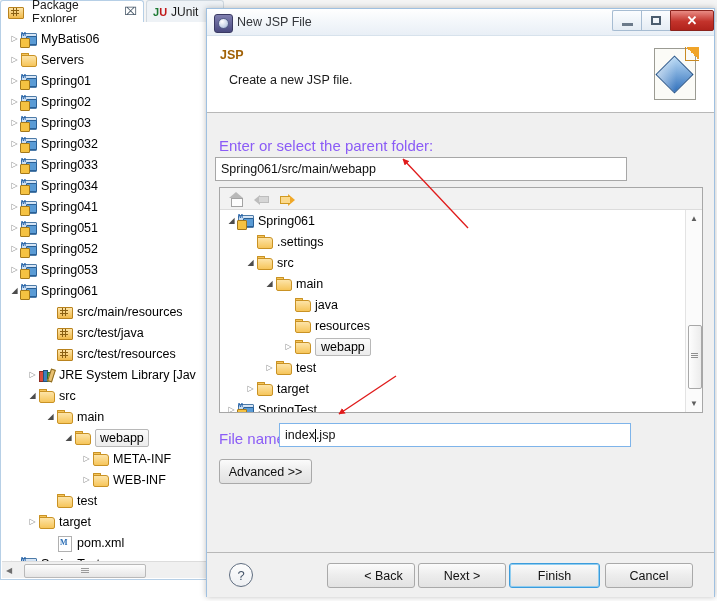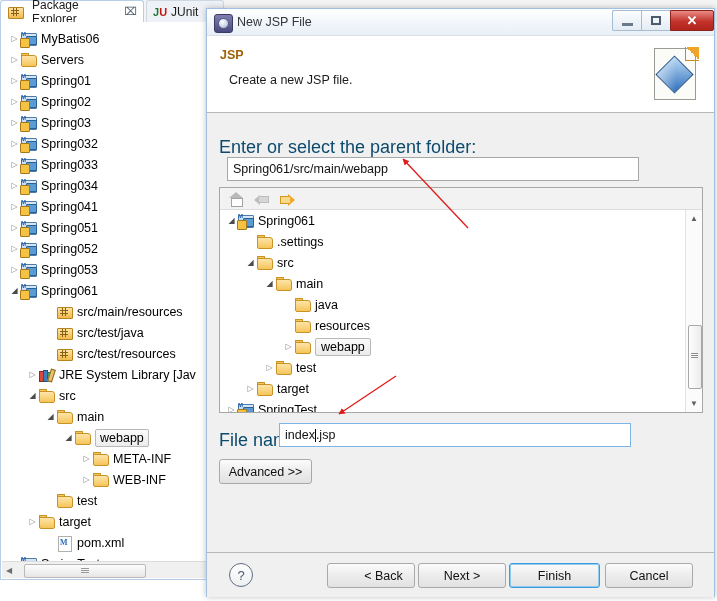--- a/index.html
+++ b/index.html
@@ -128,21 +128,21 @@
   .jspicon{position:absolute;right:14px;top:10px;width:50px;height:56px;}
   .jspicon .page{position:absolute;left:4px;top:2px;width:40px;height:50px;background:#fbfbf7;border:1px solid #9b9b93;}
   .jspicon .fold{position:absolute;right:1px;top:1px;width:13px;height:13px;
     background:linear-gradient(225deg,#f0a429 50%,transparent 50%);border-left:1px solid #c98a22;border-bottom:1px solid #c98a22;}
   .jspicon .dia{position:absolute;left:11px;top:15px;width:25px;height:25px;transform:rotate(45deg);
     background:linear-gradient(135deg,#bcdcf6,#2f6fbb);border:1px solid #1e4e86;}
   .jspicon .dia:after{content:"";position:absolute;left:0;top:0;width:100%;height:100%;
     background:linear-gradient(45deg,rgba(255,255,255,.55),rgba(255,255,255,0) 55%);}
 
   .dlg-body{position:relative;height:439px;background:#f0f0f0;}
-  .lbl{position:absolute;font-size:18px;color:#0c4a6e;}
+  .lbl{position:absolute;font-size:15px;color:#8b5cf6;}
   .txtfield{
     position:absolute;background:#ffffff;border:1px solid #a7a7a7;box-sizing:border-box;
     font-size:12.5px;color:#111;display:flex;align-items:center;padding-left:5px;
   }
   .txtfield.focused{border:1px solid #7eb4ea;}
   .caret{display:inline-block;width:1px;height:13px;background:#000;margin:0 0px;}
 
   .folder-tree{
     position:absolute;left:218px;top:0;background:#ffffff;border:1px solid #a7a7a7;box-sizing:border-box;overflow:hidden;
   }
@@ -482,21 +482,21 @@
         <span class="page"></span>
           <span class="fold"></span>
           <span class="dia"></span>
       </div>
     </div>
 
     <div class="dlg-body">
 
       <div class="lbl" style="left:12px;top:24px;">Enter or select the parent folder:</div>
 
-      <div class="txtfield" style="left:20px;top:44px;width:412px;height:24px;" title="Spring061/src/main/webapp">Spring061/src/main/webapp</div>
+      <div class="txtfield" style="left:8px;top:44px;width:412px;height:24px;" title="Spring061/src/main/webapp">Spring061/src/main/webapp</div>
 
       <div class="folder-tree" style="left:12px;top:74px;width:484px;height:226px;">
         <div class="ft-toolbar">
           <span class="ft-icon ic-home">
               <span class="roof"></span>
               <span class="body"></span>
             </span>
           <span class="ft-icon">
               <span class="ic-back">
                 <span class="sh"></span>

